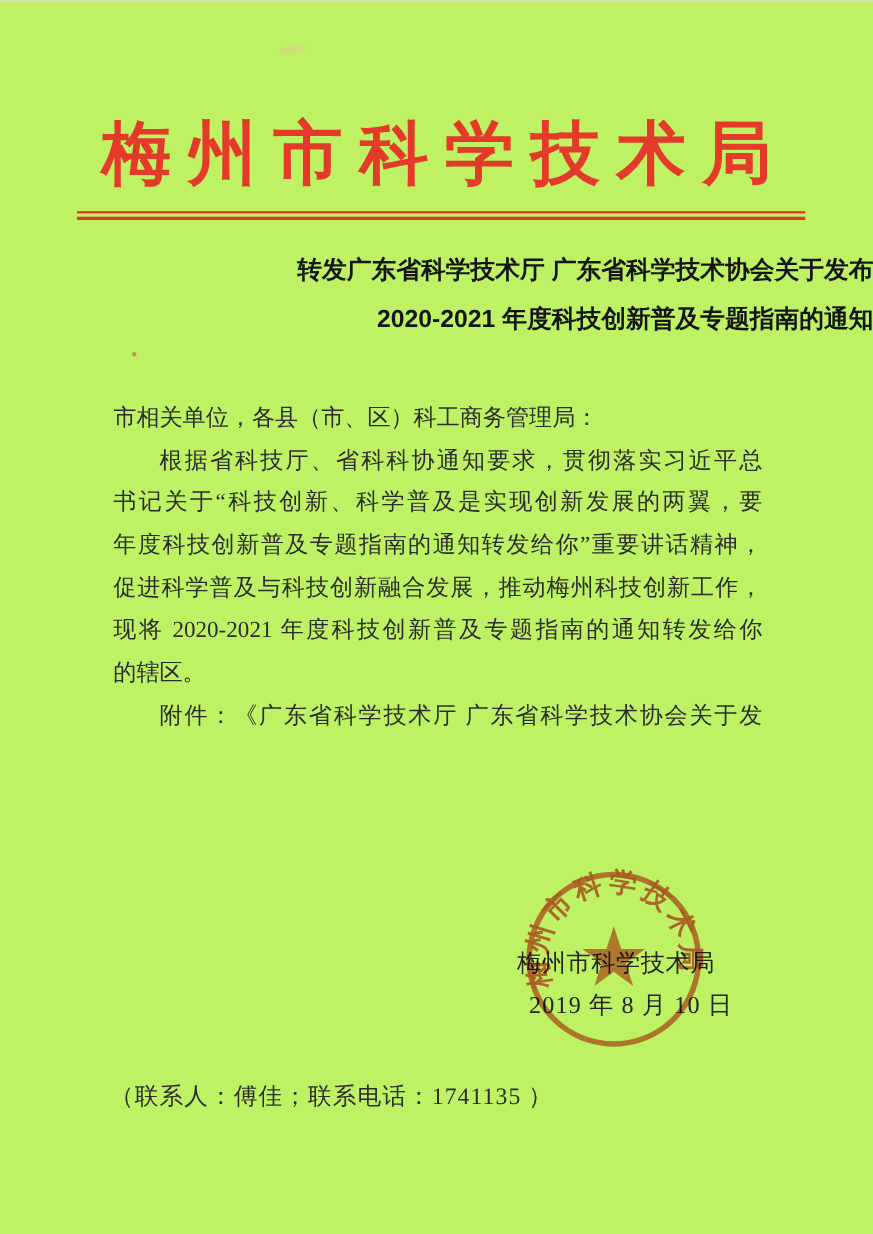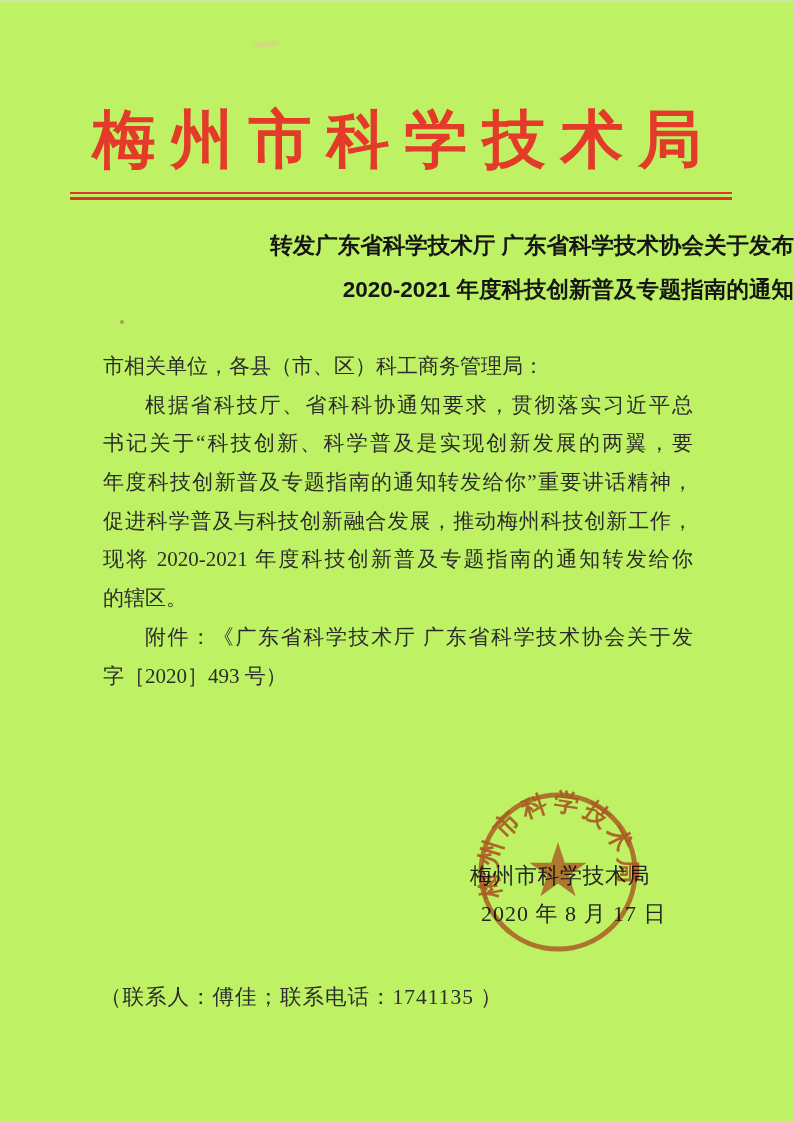--- a/index.html
+++ b/index.html
@@ -34,21 +34,21 @@
   .doc-title{
     position:absolute;top:224px;left:0;width:100%;
     text-align:right;
     font-family:"Liberation Sans", sans-serif;
     font-weight:700;
     font-size:22.5px;
     line-height:44px;
     color:#151515;
   }
   .body-block{
-    position:absolute;top:347px;left:103px;width:590px;
+    position:absolute;top:360px;left:103px;width:590px;
     font-size:21px;
     color:#2c2c2c;
   }
   .line{
     height:38.7px;line-height:38.7px;
     text-align:justify;
     overflow:hidden;
   }
   .line.full{ text-align-last:justify; }
   .line.indent{ text-indent:2em; }
@@ -100,25 +100,24 @@
 
   <div class="body-block">
     <div class="line">市相关单位，各县（市、区）科工商务管理局：</div>
     <div class="line full indent">根据省科技厅、省科科协通知要求，贯彻落实习近平总</div>
     <div class="line full">书记关于“科技创新、科学普及是实现创新发展的两翼，要</div>
     <div class="line full">年度科技创新普及专题指南的通知转发给你”重要讲话精神，</div>
     <div class="line full">促进科学普及与科技创新融合发展，推动梅州科技创新工作，</div>
     <div class="line full">现将 2020-2021 年度科技创新普及专题指南的通知转发给你</div>
     <div class="line">的辖区。</div>
     <div class="line full indent">附件：《广东省科学技术厅 广东省科学技术协会关于发</div>
-    <div class="line">字［2020］493 号）</div>
   </div>
 
   <div class="sig-org">梅州市科学技术局</div>
-  <div class="sig-date">2020 年 8 月 17 日</div>
+  <div class="sig-date">2019 年 8 月 10 日</div>
 
   <svg class="seal" viewBox="0 0 170 170">
     <defs>
       <path id="sealArc" d="M 30 112 A 61.3 61.3 0 1 1 140 112" fill="none"></path>
     </defs>
     <circle cx="85" cy="85" r="77" fill="none" stroke="#e0503f" stroke-width="5" opacity="0.9"></circle>
     <polygon points="85,55 91.76,75.7 113.53,75.73 95.94,88.55 102.63,109.27 85,96.5 67.37,109.27 74.06,88.55 56.47,75.73 78.24,75.7" fill="#dd4437" opacity="0.8"></polygon>
     <text font-size="25" fill="#dd4437" letter-spacing="4" opacity="0.92" font-family="Liberation Serif, serif" font-weight="bold">
       <textPath href="#sealArc" startOffset="3">梅州市科学技术局</textPath>
     </text>

